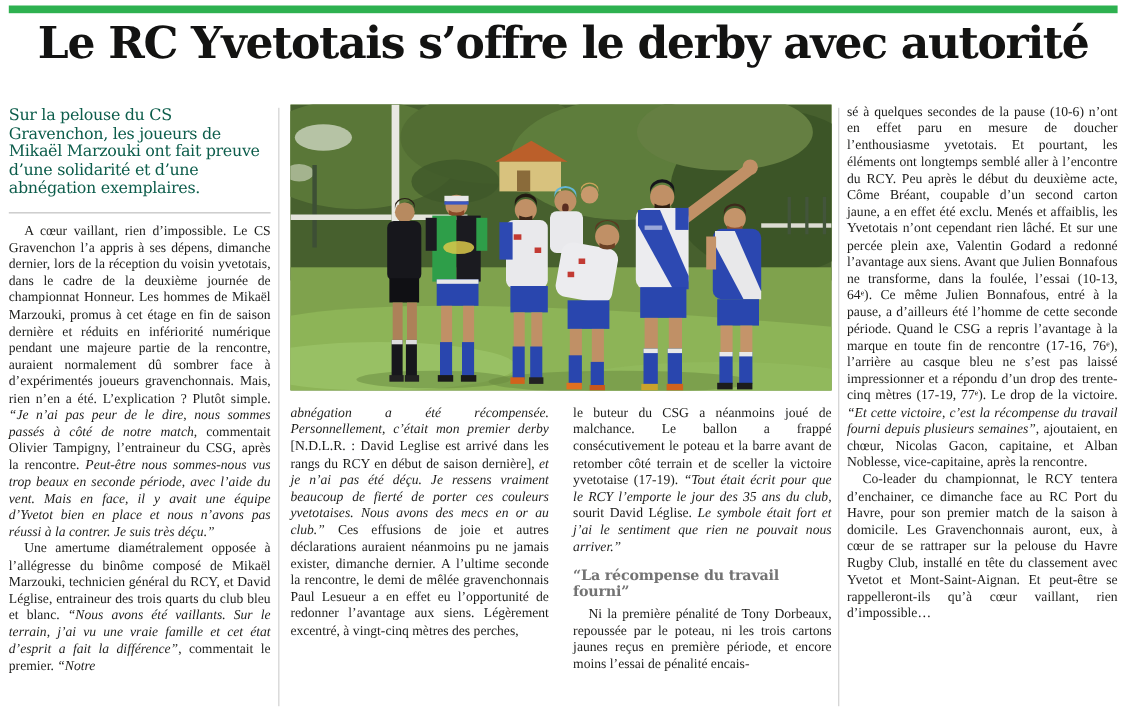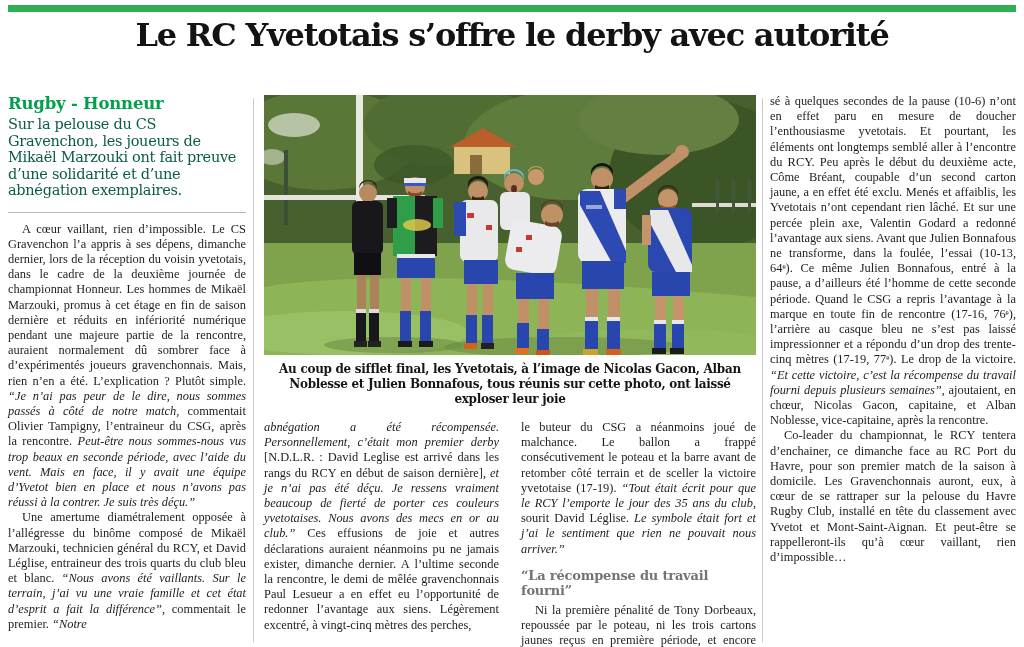--- a/index.html
+++ b/index.html
@@ -12,21 +12,21 @@
   *{box-sizing:border-box}
   html,body{margin:0;padding:0}
   body{
     width:1024px;height:647px;background:#fff;overflow:hidden;
     font-family:"Liberation Serif",serif;color:var(--ink);
   }
   .page{position:relative;width:1024px;height:647px;background:#fff}
   .topbar{position:absolute;left:8px;top:5px;width:1008px;height:7px;background:var(--accent)}
   .headline{
     position:absolute;left:0;top:16px;width:1024px;margin:0;text-align:center;
-    font-family:"DejaVu Serif",serif;font-weight:bold;font-size:32px;
+    font-family:"DejaVu Serif",serif;font-weight:bold;font-size:40px;
     letter-spacing:-1.2px;color:#131312;white-space:nowrap;
   }
   .col-left{position:absolute;left:8px;top:94px;width:238px}
   .kicker{
     font-family:"DejaVu Serif",serif;font-weight:bold;font-size:16.5px;
     color:var(--kicker);letter-spacing:-0.2px;
   }
   .standfirst{
     font-family:"DejaVu Serif",serif;font-weight:normal;font-size:14.5px;line-height:16.5px;
     color:var(--standfirst);margin-top:3px;letter-spacing:-0.3px;
@@ -55,21 +55,20 @@
 </head>
 <body>
 
 <div class="page">
 
   <div class="topbar"></div>
 
   <h1 class="headline">Le RC Yvetotais s’offre le derby avec autorité</h1>
 
   <div class="col-left">
-    <div class="kicker">Rugby - Honneur</div>
     <div class="standfirst">Sur la pelouse du CS Gravenchon, les joueurs de Mikaël Marzouki ont fait preuve d’une solidarité et d’une abnégation exemplaires.</div>
     <hr class="lead-rule">
     <div>
         <p class="body-p indent"><span>A cœur vaillant, rien d’impossible. Le CS Gravenchon l’a appris à ses dépens, dimanche dernier, lors de la réception du voisin yvetotais, dans le cadre de la deuxième journée de championnat Honneur. Les hommes de Mikaël Marzouki, promus à cet étage en fin de saison dernière et réduits en infériorité numérique pendant une majeure partie de la rencontre, auraient normalement dû sombrer face à d’expérimentés joueurs gravenchonnais. Mais, rien n’en a été. L’explication ? Plutôt simple. </span><span class="it">“Je n’ai pas peur de le dire, nous sommes passés à côté de notre match, </span><span>commentait Olivier Tampigny, l’entraineur du CSG, après la rencontre. </span><span class="it">Peut-être nous sommes-nous vus trop beaux en seconde période, avec l’aide du vent. Mais en face, il y avait une équipe d’Yvetot bien en place et nous n’avons pas réussi à la contrer. Je suis très déçu.”</span></p>
         <p class="body-p indent"><span>Une amertume diamétralement opposée à l’allégresse du binôme composé de Mikaël Marzouki, technicien général du RCY, et David Léglise, entraineur des trois quarts du club bleu et blanc. </span><span class="it">“Nous avons été vaillants. Sur le terrain, j’ai vu une vraie famille et cet état d’esprit a fait la différence”</span><span>, commentait le premier. </span><span class="it">“Notre</span></p>
       </div>
   </div>
 
   <div class="center">
     <svg class="photo" viewBox="0 0 492 260" xmlns="http://www.w3.org/2000/svg">
@@ -208,21 +207,20 @@
         <rect x="391" y="201" width="11" height="24" fill="#c4946a"></rect>
         <rect x="409" y="201" width="11" height="24" fill="#c4946a"></rect>
         <rect x="390" y="225" width="12" height="29" fill="#2946ae"></rect>
         <rect x="408" y="225" width="12" height="29" fill="#2946ae"></rect>
         <rect x="390" y="225" width="12" height="4" fill="#e8e8e8"></rect>
         <rect x="408" y="225" width="12" height="4" fill="#e8e8e8"></rect>
         <rect x="388" y="253" width="14" height="6" fill="#1c1c1c"></rect>
         <rect x="406" y="253" width="14" height="6" fill="#1c1c1c"></rect>
       </g>
     </svg>
-    <div class="caption">Au coup de sifflet final, les Yvetotais, à l’image de Nicolas Gacon, Alban Noblesse et Julien Bonnafous, tous réunis sur cette photo, ont laissé exploser leur joie</div>
     <div class="center-cols">
       <div class="ccol">
           <p class="body-p"><span class="it">abnégation a été récompensée. Personnellement, c’était mon premier derby </span><span>[N.D.L.R. : David Leglise est arrivé dans les rangs du RCY en début de saison dernière], </span><span class="it">et je n’ai pas été déçu. Je ressens vraiment beaucoup de fierté de porter ces couleurs yvetotaises. Nous avons des mecs en or au club.”</span><span> Ces effusions de joie et autres déclarations auraient néanmoins pu ne jamais exister, dimanche dernier. A l’ultime seconde la rencontre, le demi de mêlée gravenchonnais Paul Lesueur a en effet eu l’opportunité de redonner l’avantage aux siens. Légèrement excentré, à vingt-cinq mètres des perches,</span></p>
         </div>
       <div class="ccol">
         <div>
             <p class="body-p"><span>le buteur du CSG a néanmoins joué de malchance. Le ballon a frappé consécutivement le poteau et la barre avant de retomber côté terrain et de sceller la victoire yvetotaise (17-19). </span><span class="it">“Tout était écrit pour que le RCY l’emporte le jour des 35 ans du club, </span><span>sourit David Léglise. </span><span class="it">Le symbole était fort et j’ai le sentiment que rien ne pouvait nous arriver.”</span></p>
           </div>
         <h3 class="subhead">“La récompense du travail fourni”</h3>
         <div>

